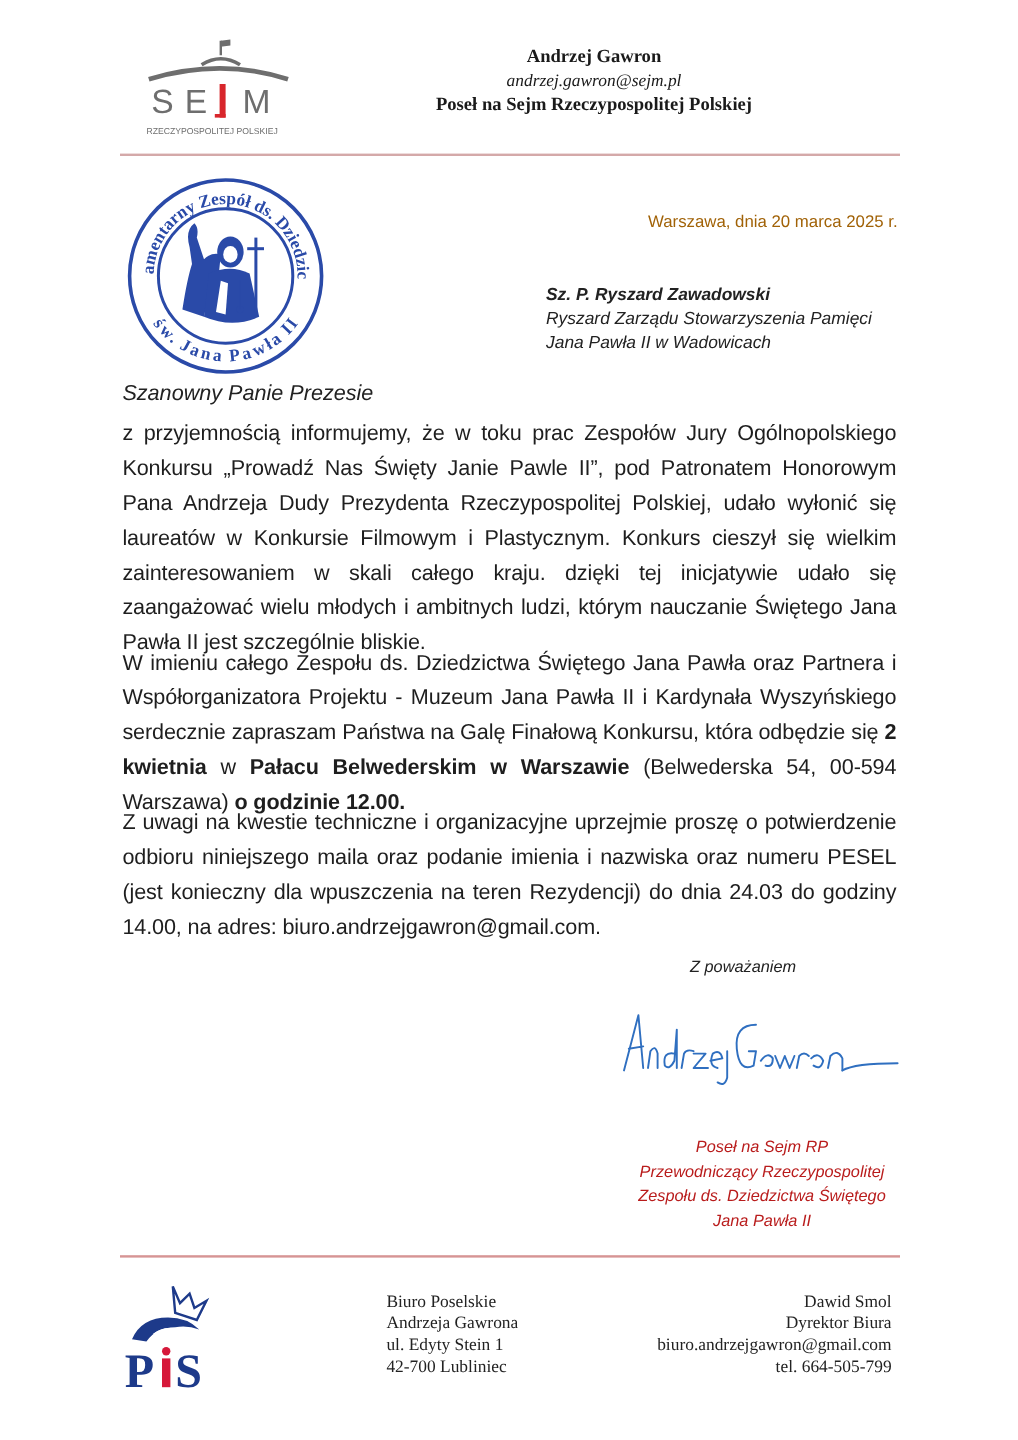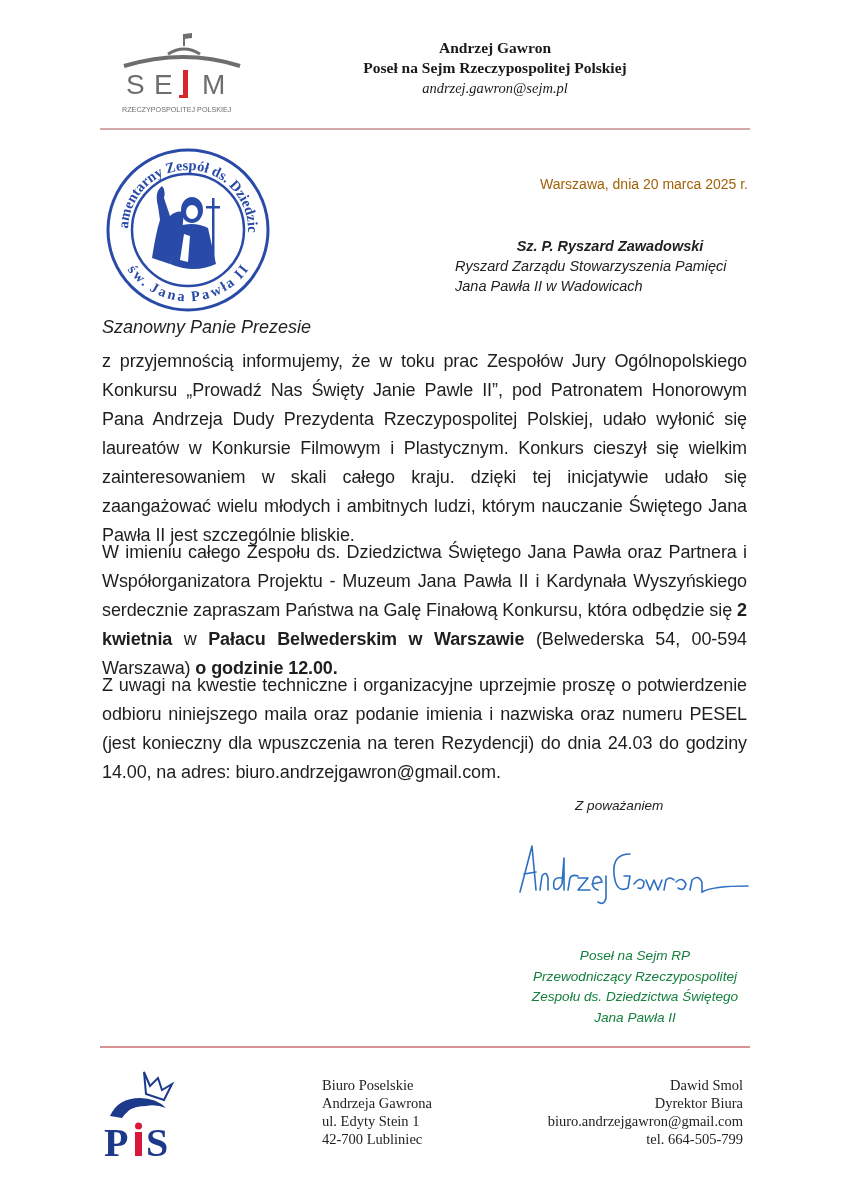--- a/index.html
+++ b/index.html
@@ -17,34 +17,34 @@
   .hr-red { height: 1.5px; background: #d4a9a9; }
   #hr-top { left: 100px; top: 128px; width: 650px; }
   #hr-bottom { left: 100px; top: 1046px; width: 650px; background: #d69494; }
 
   
   #stamp { left: 104px; top: 146px; width: 168px; height: 168px; }
 
   
   #date { left: 400px; top: 176px; width: 348px; text-align: right; font-size: 14px; color: #a16207; }
   #addressee { left: 455px; top: 236px; width: 310px; font-size: 14.5px; font-style: italic; line-height: 20px; color: #222; }
-  #addressee-name { font-weight: bold; text-align: center; }
+  #addressee-name { font-weight: bold; }
 
   
   #salutation { left: 102px; top: 317px; font-size: 18px; font-style: italic; color: #222; }
   .para { left: 102px; width: 645px; font-size: 18px; line-height: 29px; text-align: justify; color: #1e1e1e; letter-spacing: -0.1px; }
   #para-1 { top: 347px; }
   #para-2 { top: 538px; }
   #para-3 { top: 671px; }
   .para b { font-weight: bold; }
 
   
   #closing { left: 575px; top: 798px; font-size: 13.6px; font-style: italic; color: #222; }
   #signature { left: 512px; top: 840px; width: 240px; height: 70px; }
-  #sig-block { left: 500px; top: 946px; width: 270px; text-align: center; font-size: 13.6px; font-style: italic; line-height: 20.5px; color: #15803d; }
+  #sig-block { left: 500px; top: 946px; width: 270px; text-align: center; font-size: 13.6px; font-style: italic; line-height: 20.5px; color: #b91c1c; }
 
   
   #pis-logo { left: 100px; top: 1066px; width: 90px; height: 96px; }
   #footer-office { left: 322px; top: 1076px; font-size: 14.5px; line-height: 18px; color: #222; }
   #footer-director { left: 480px; top: 1076px; width: 263px; text-align: right; font-size: 14.5px; line-height: 18px; color: #222; }
 </style>
 </head>
 <body>
 
 <div class="abs" id="sejm-logo">
@@ -59,22 +59,22 @@
     <text x="36" y="66" font-family="Liberation Sans, sans-serif" font-size="28" fill="#6e6e6e">E</text>
     <rect x="65" y="42" width="5" height="28" fill="#d8262c"></rect>
     <rect x="61" y="67" width="9" height="3" fill="#d8262c"></rect>
     <text x="84" y="66" font-family="Liberation Sans, sans-serif" font-size="28" fill="#6e6e6e">M</text>
     <text x="4" y="84" font-family="Liberation Sans, sans-serif" font-size="7.2" fill="#6e6e6e">RZECZYPOSPOLITEJ POLSKIEJ</text>
   </svg>
 </div>
 
 <div class="abs serif" id="header-text">
   <div id="header-name">Andrzej Gawron</div>
+  <div id="header-email">andrzej.gawron@sejm.pl</div>
   <div id="header-title">Poseł na Sejm Rzeczypospolitej Polskiej</div>
-  <div id="header-email">andrzej.gawron@sejm.pl</div>
 </div>
 
 <div class="abs hr-red" id="hr-top"></div>
 
 <div class="abs" id="stamp">
   <svg width="168" height="168" viewBox="0 0 168 168">
     <defs>
       <path id="arcTop" d="M24 84 A60 60 0 1 1 144 84"></path>
       <path id="arcBottom" d="M30 96 A56 56 0 0 0 138 96"></path>
     </defs>

